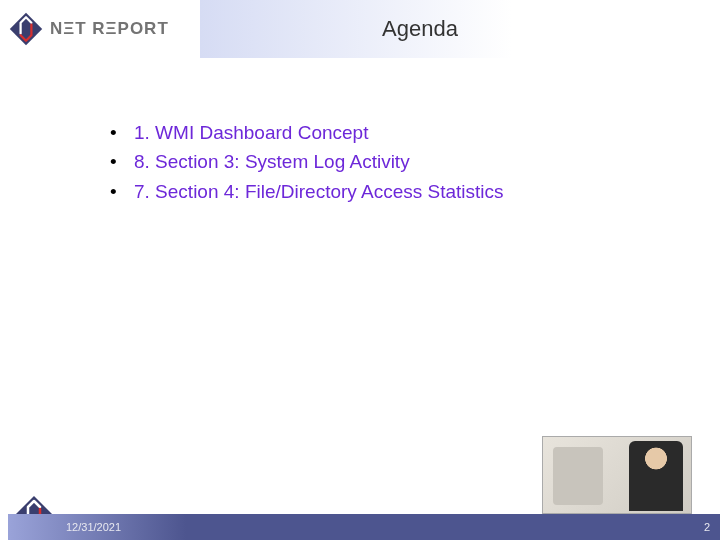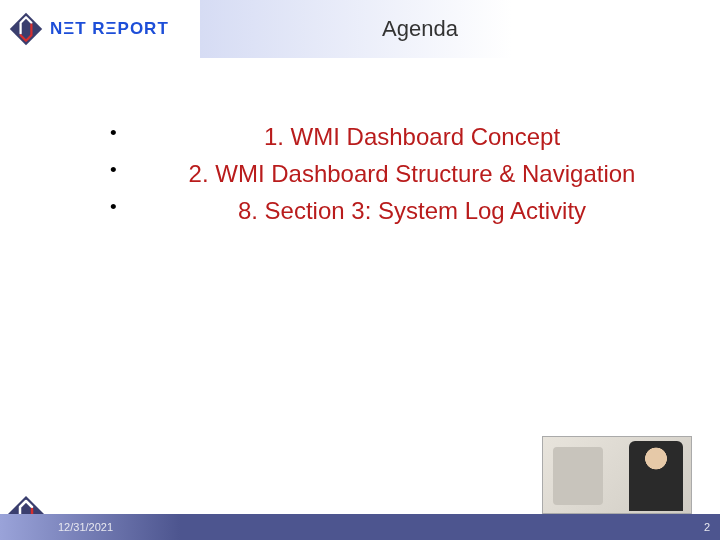--- a/index.html
+++ b/index.html
@@ -26,21 +26,21 @@
     width: 36px;
     height: 36px;
     position: relative;
     margin-right: 6px;
   }
   .logo-icon svg { width: 36px; height: 36px; }
   .logo-text {
     font-size: 17px;
     font-weight: 600;
     letter-spacing: 1px;
-    color: #1d4ed8;
+    color: #737373;
     font-family: Arial, sans-serif;
   }
   .title-area {
     flex: 1;
     text-align: center;
     font-size: 22px;
     color: #333;
     padding-right: 80px;
     background: linear-gradient(to right, #d6dcf4 0%, #ffffff 60%);
     height: 100%;
@@ -48,38 +48,37 @@
     align-items: center;
     justify-content: center;
   }
   .content {
     padding: 60px 30px 0 110px;
   }
   .bullet-list {
     list-style: none;
   }
   .bullet-list li {
-    font-size: 24px;
-    color: #b91c1c;
+    font-size: 19px;
+    color: #6d28d9;
     line-height: 1.55;
     position: relative;
     padding-left: 24px;
-    text-align: center;
   }
   .bullet-list li::before {
     content: "•";
     position: absolute;
     left: 0;
     color: #000;
     font-size: 19px;
   }
   .footer {
     position: absolute;
     bottom: 0;
-    left: 0;
+    left: 8px;
     right: 0;
     height: 60px;
   }
   .footer-bar {
     position: absolute;
     bottom: 0;
     left: 0;
     right: 0;
     height: 26px;
     background: linear-gradient(to right, #9aa3d9 0%, #4d558f 25%, #4d558f 100%);
@@ -151,22 +150,22 @@
       </svg>
     </span>
     <span class="logo-text">NΞT RΞPORT</span>
   </div>
   <div class="title-area">Agenda</div>
 </div>
 
 <div class="content">
   <ul class="bullet-list">
     <li>1. WMI Dashboard Concept</li>
-    <li>2. WMI Dashboard Structure &amp; Navigation</li>
     <li>8. Section 3: System Log Activity</li>
+    <li>7. Section 4: File/Directory Access Statistics</li>
   </ul>
 </div>
 
 <div class="footer">
   <div class="footer-image"></div>
   <span class="footer-logo">
     <svg viewBox="0 0 40 40">
       <polygon points="20,2 38,20 20,38 2,20" fill="#3a3e6e"></polygon>
       <path d="M14 25 L14 13 L20 7 L26 13" fill="none" stroke="#fff" stroke-width="2.5" stroke-linecap="round" stroke-linejoin="round"></path>
       <path d="M26 15 L26 27 L20 33 L14 27" fill="none" stroke="#d62f2f" stroke-width="2.5" stroke-linecap="round" stroke-linejoin="round"></path>

